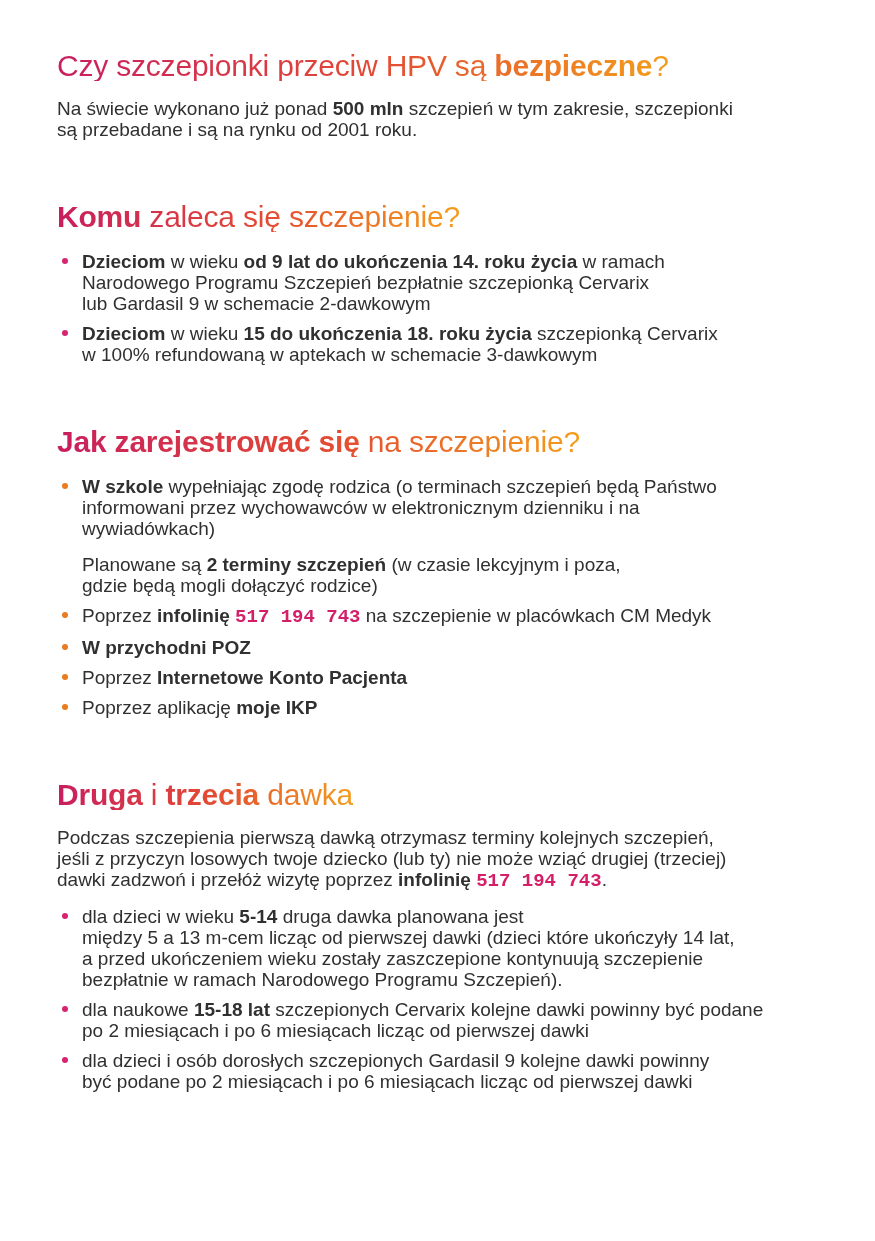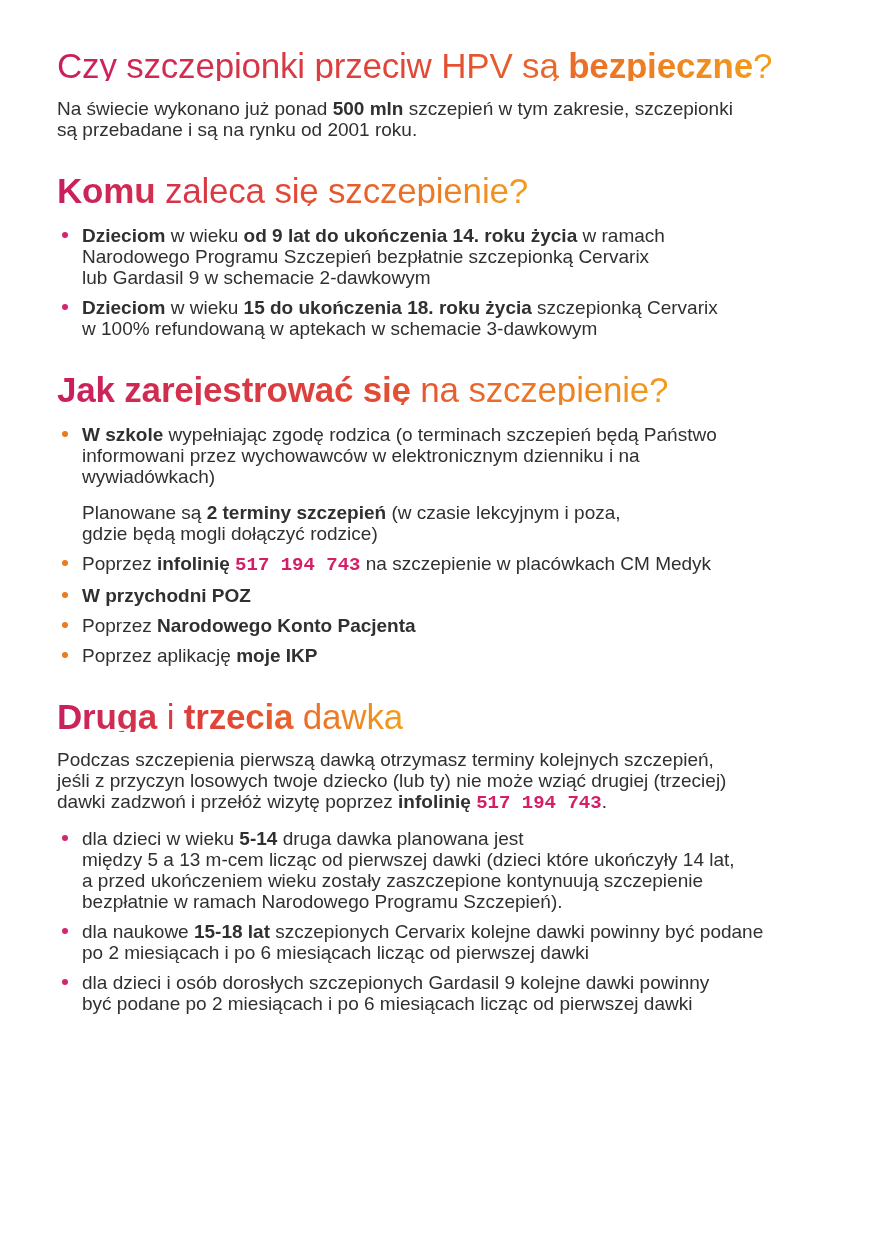--- a/index.html
+++ b/index.html
@@ -2,24 +2,24 @@
 <html lang="pl"><head>
 <meta charset="utf-8">
 <style>
   html,body{margin:0;padding:0;}
   body{
     width:875px;height:1241px;overflow:hidden;background:#ffffff;
     font-family:"Liberation Sans","DejaVu Sans",sans-serif;
     color:#303030;font-size:19px;line-height:21px;
   }
   .page{padding:50px 50px 0 57px;}
-  section{margin-top:35px;}
+  section{margin-top:61px;}
   section:first-child{margin-top:0;}
   .heading{
-    font-size:35px;line-height:31px;font-weight:400;margin:0 0 17px 0;
+    font-size:30px;line-height:31px;font-weight:400;margin:0 0 17px 0;
     letter-spacing:-0.2px;
   }
   .grad{
     display:inline-block;
     background:linear-gradient(90deg,#c81e5f 0%,#e34a33 52%,#f39d1b 100%);
     -webkit-background-clip:text;background-clip:text;
     color:transparent;
   }
   .paragraph{margin:0 0 14px 0;white-space:pre-line;}
   .paragraph:last-child{margin-bottom:0;}
@@ -76,21 +76,21 @@
             <div class="item-extra"><span>Planowane są </span><span class="b">2 terminy szczepień</span><span> (w czasie lekcyjnym i poza,
 gdzie będą mogli dołączyć rodzice)</span></div>
           </li>
           <li class="dot-orange">
             <div class="item-text"><span>Poprzez </span><span class="b">infolinię</span><span> </span><span class="b c-pink">517 194 743</span><span> na szczepienie w placówkach CM Medyk</span></div>
           </li>
           <li class="dot-orange">
             <div class="item-text"><span class="b">W przychodni POZ</span></div>
           </li>
           <li class="dot-orange">
-            <div class="item-text"><span>Poprzez </span><span class="b">Narodowego Konto Pacjenta</span></div>
+            <div class="item-text"><span>Poprzez </span><span class="b">Internetowe Konto Pacjenta</span></div>
           </li>
           <li class="dot-orange">
             <div class="item-text"><span>Poprzez aplikację </span><span class="b">moje IKP</span></div>
           </li>
         </ul>
       </div>
   </section>
 
   <section>
     <h2 class="heading grad"><span class="b">Druga</span><span> i </span><span class="b">trzecia</span><span> dawka</span></h2>

